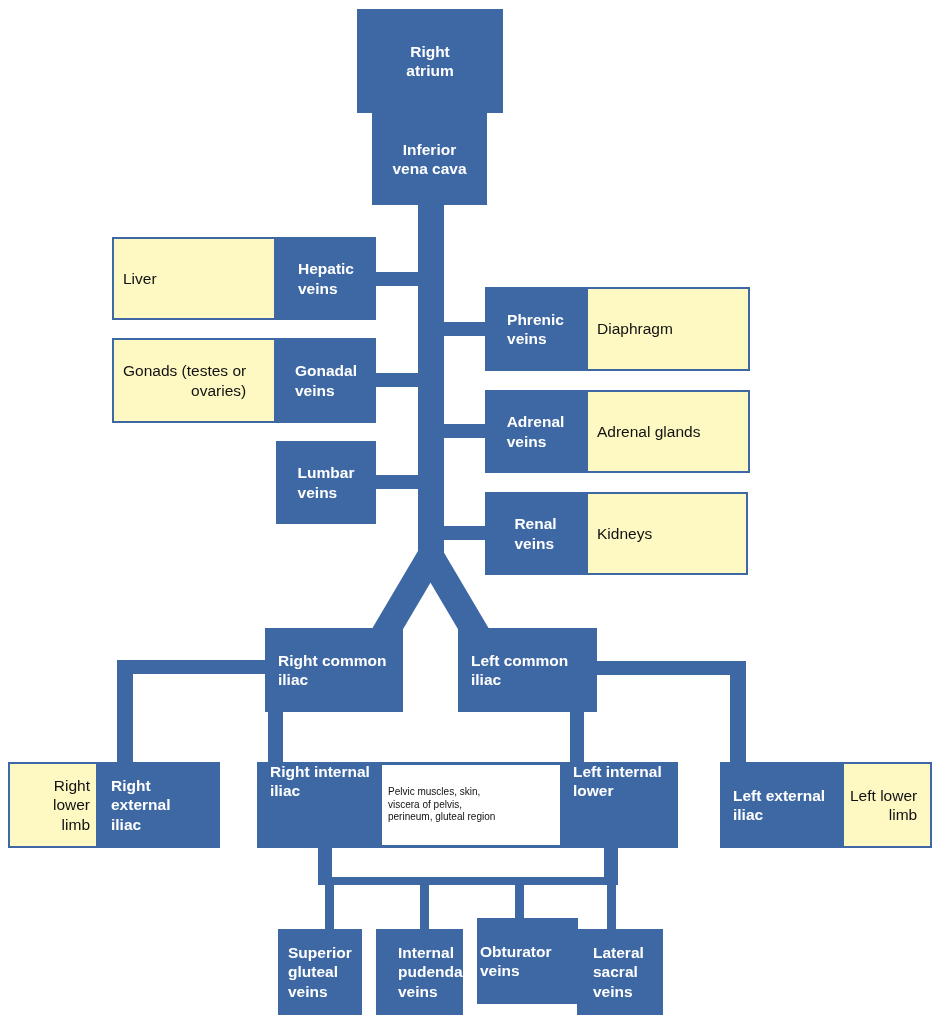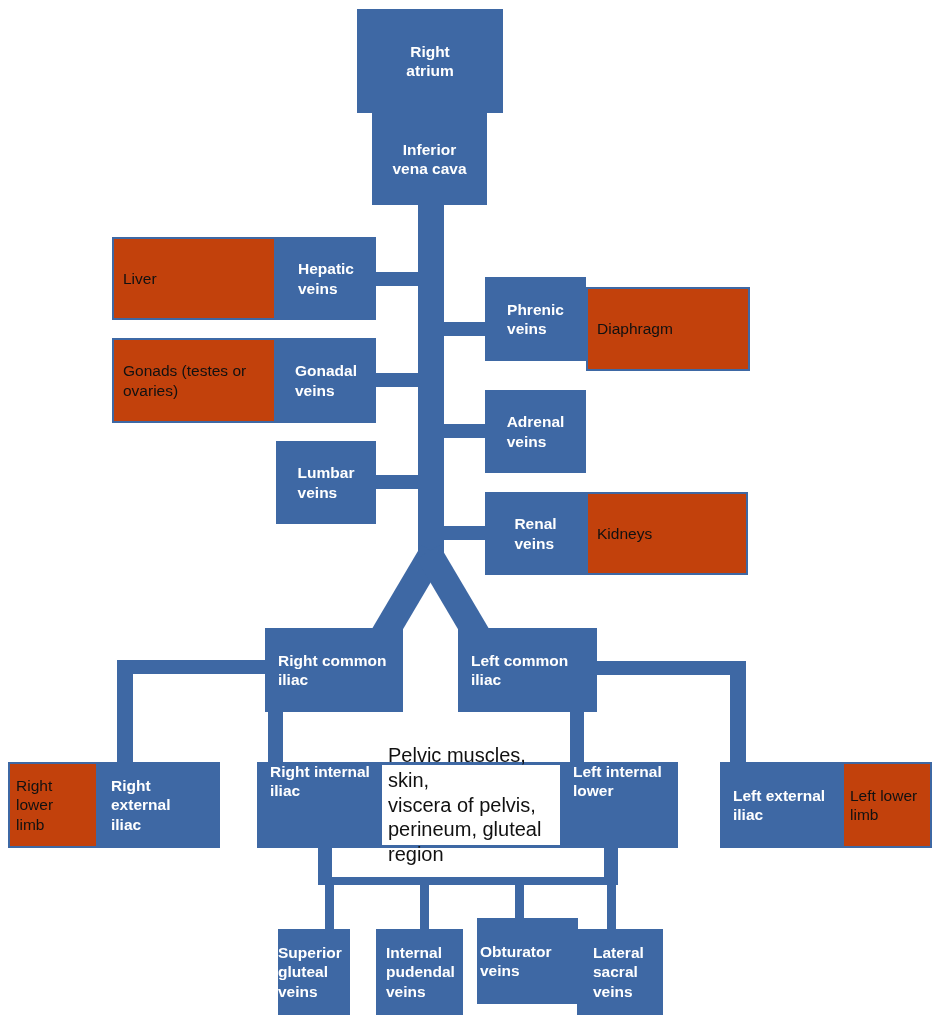--- a/index.html
+++ b/index.html
@@ -22,32 +22,33 @@
     display:flex;
     align-items:center;
   }
   .blue{
     background:var(--blue);
     color:#ffffff;
     font-weight:bold;
     font-size:15.5px;
   }
   .white{
-    background:#c2410c;
+    background:#fef9c3;
     border:2px solid var(--blue);
     color:var(--ink);
     font-size:15.5px;
+    text-align:right;
   }
   .lbl{white-space:pre-line;line-height:1.24;}
   .t-center{justify-content:center;text-align:center;}
   .t-block-center{justify-content:center;text-align:left;}
   .pad-l{padding-left:13px;padding-right:6px;}
   .pad-w{padding:5px 9px;}
   .pad-s{padding:5px 6px;}
-  .pelvic{font-size:20px;}
+  .pelvic{font-size:10px;}
   .inner-label{
     position:absolute;top:0;bottom:0;
     display:flex;
     box-sizing:border-box;
   }
   .inner-white{
     position:absolute;
     background:#ffffff;
     color:var(--ink);
     font-weight:normal;
@@ -117,31 +118,34 @@
   <div class="node blue t-block-center" style="left:276px;top:338px;width:100px;height:85px">
     <span class="lbl">Gonadal
 veins</span>
   </div>
 
   <div class="node blue t-block-center" style="left:276px;top:441px;width:100px;height:83px">
     <span class="lbl">Lumbar
 veins</span>
   </div>
 
-  <div class="node blue t-block-center" style="left:485px;top:277px;width:101px;height:84px">
+  <div class="node blue t-block-center" style="left:485px;top:287px;width:101px;height:84px">
     <span class="lbl">Phrenic
 veins</span>
   </div>
   <div class="node white pad-w" style="left:586px;top:287px;width:164px;height:84px">
     <span class="lbl">Diaphragm</span>
   </div>
 
   <div class="node blue t-block-center" style="left:485px;top:390px;width:101px;height:83px">
     <span class="lbl">Adrenal
 veins</span>
+  </div>
+  <div class="node white pad-w" style="left:586px;top:390px;width:164px;height:83px">
+    <span class="lbl">Adrenal glands</span>
   </div>
 
   <div class="node blue t-block-center" style="left:485px;top:492px;width:101px;height:83px">
     <span class="lbl">Renal
 veins</span>
   </div>
   <div class="node white pad-w" style="left:586px;top:492px;width:162px;height:83px">
     <span class="lbl">Kidneys</span>
   </div>
 
@@ -181,26 +185,26 @@
 
   <div class="node blue pad-l" style="left:720px;top:762px;width:122px;height:86px">
     <span class="lbl">Left external
 iliac</span>
   </div>
   <div class="node white pad-s" style="left:842px;top:762px;width:90px;height:86px">
     <span class="lbl">Left lower
 limb</span>
   </div>
 
-  <div class="node blue" style="left:278px;top:929px;width:72px;height:86px;padding-left:0">
+  <div class="node blue" style="left:278px;top:929px;width:84px;height:86px;padding-left:10px">
     <span class="lbl">Superior
 gluteal
 veins</span>
   </div>
-  <div class="node blue" style="left:376px;top:929px;width:87px;height:86px;padding-left:10px">
+  <div class="node blue" style="left:376px;top:929px;width:87px;height:86px;padding-left:22px">
     <span class="lbl">Internal
 pudendal
 veins</span>
   </div>
   <div class="node blue" style="left:477px;top:918px;width:101px;height:86px;padding-left:3px">
     <span class="lbl">Obturator
 veins</span>
   </div>
   <div class="node blue" style="left:577px;top:929px;width:86px;height:86px;padding-left:16px">
     <span class="lbl">Lateral

